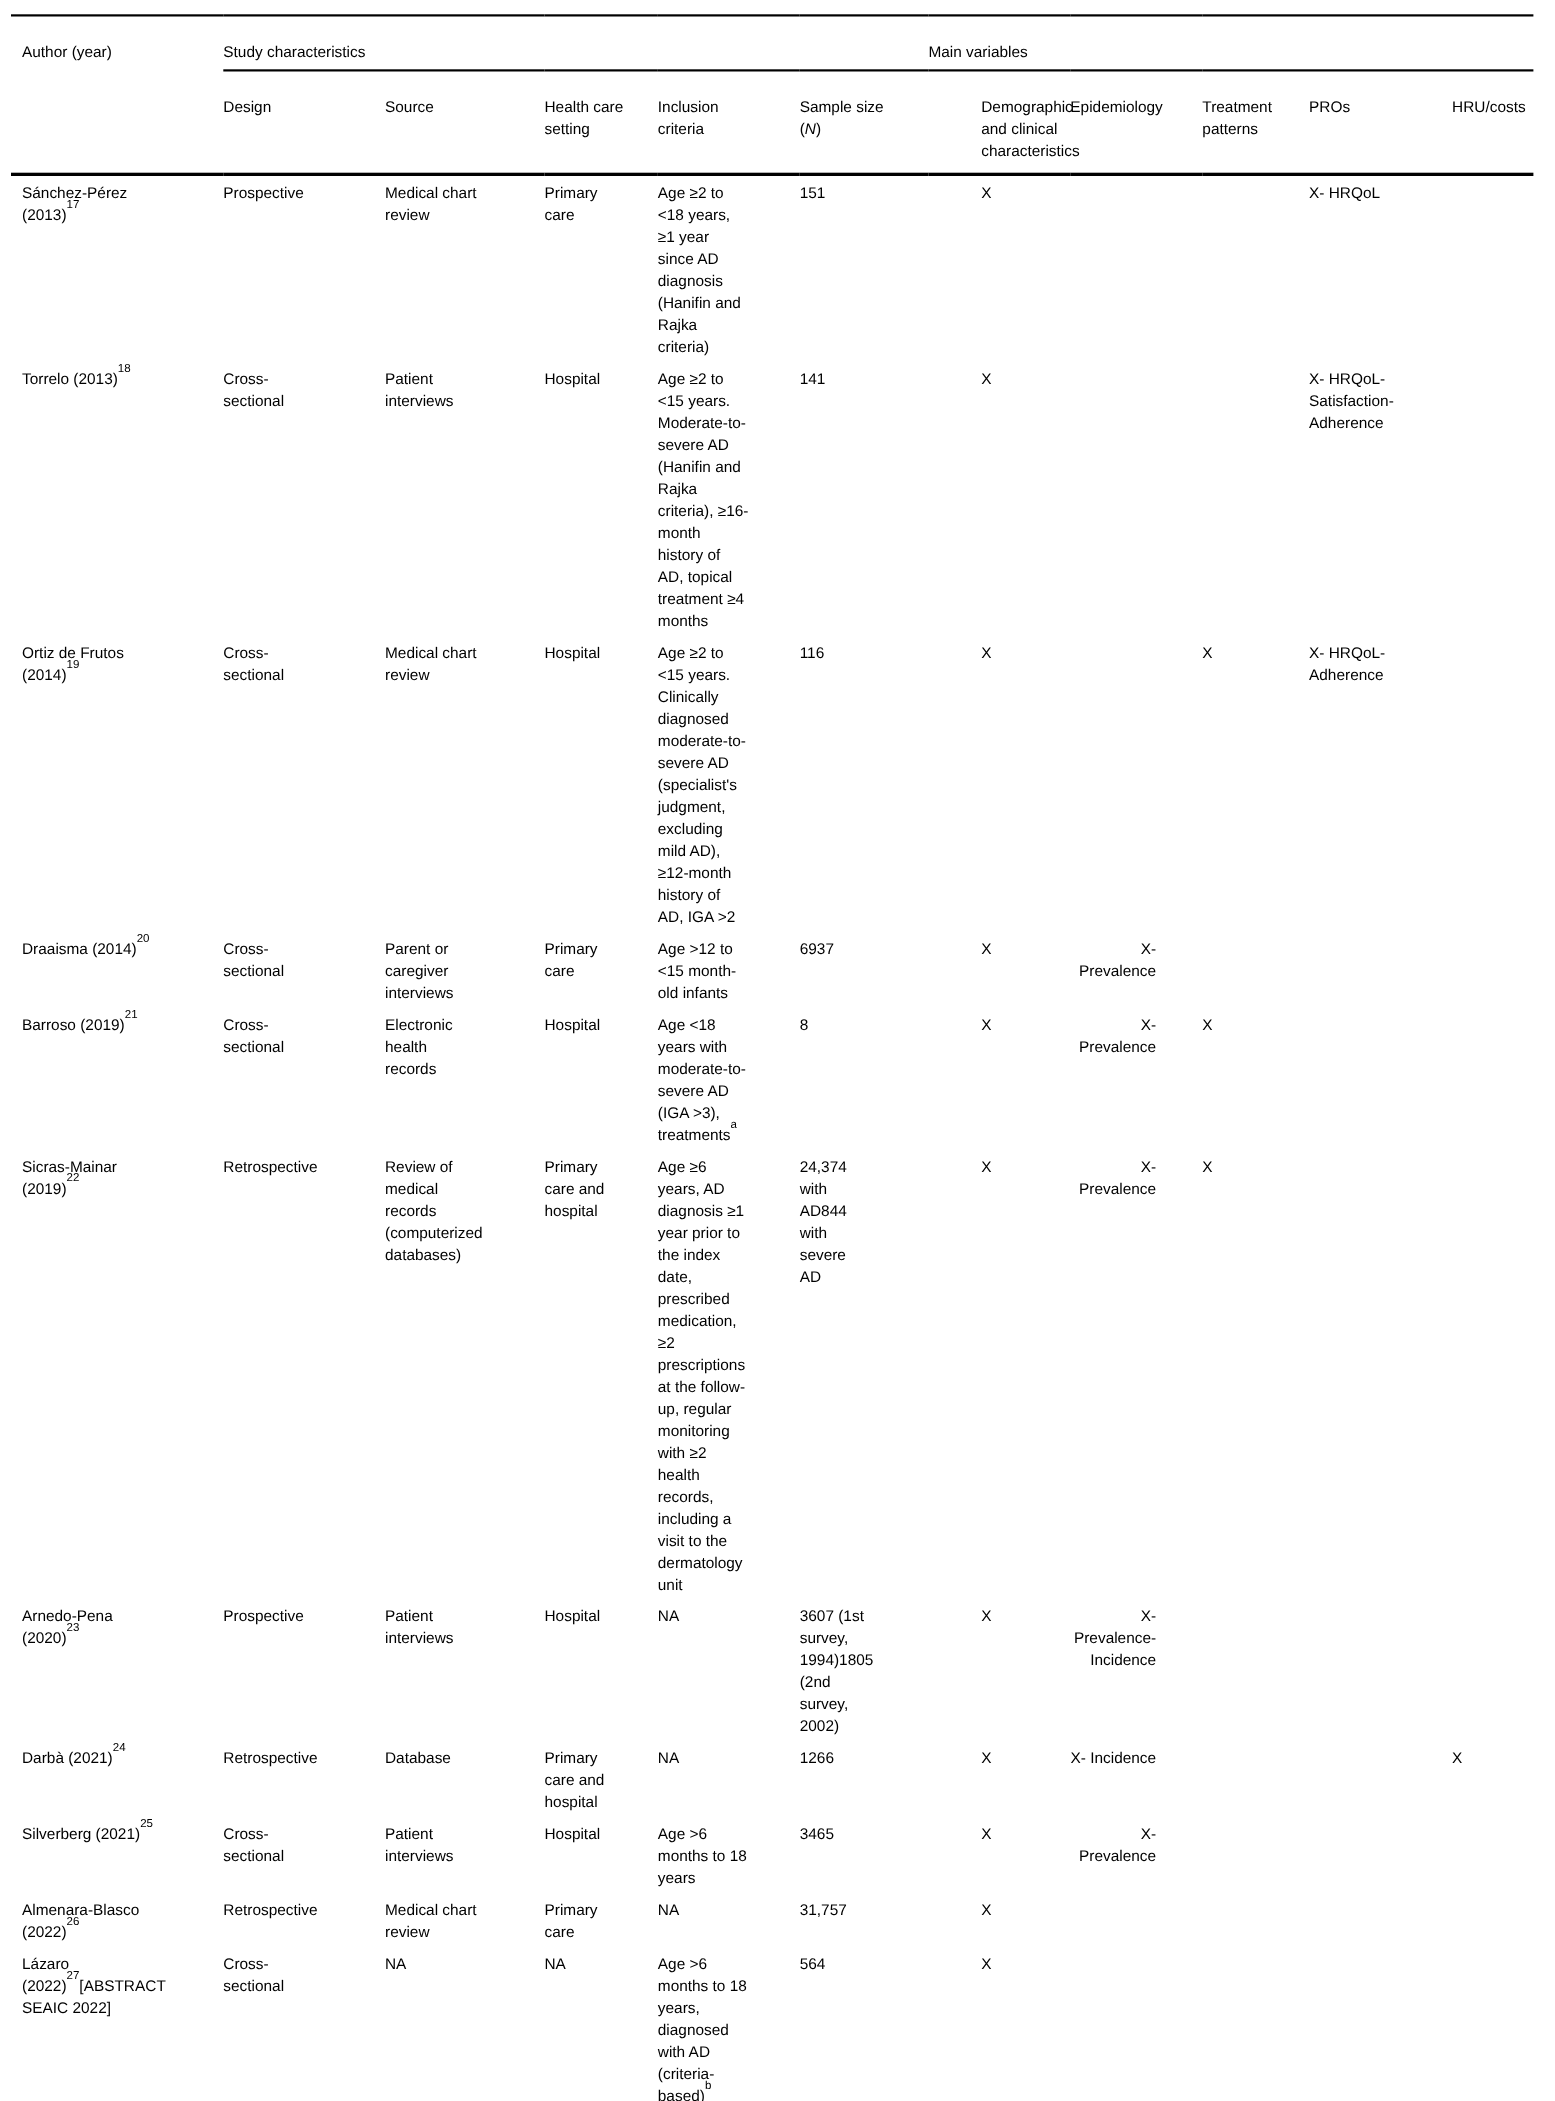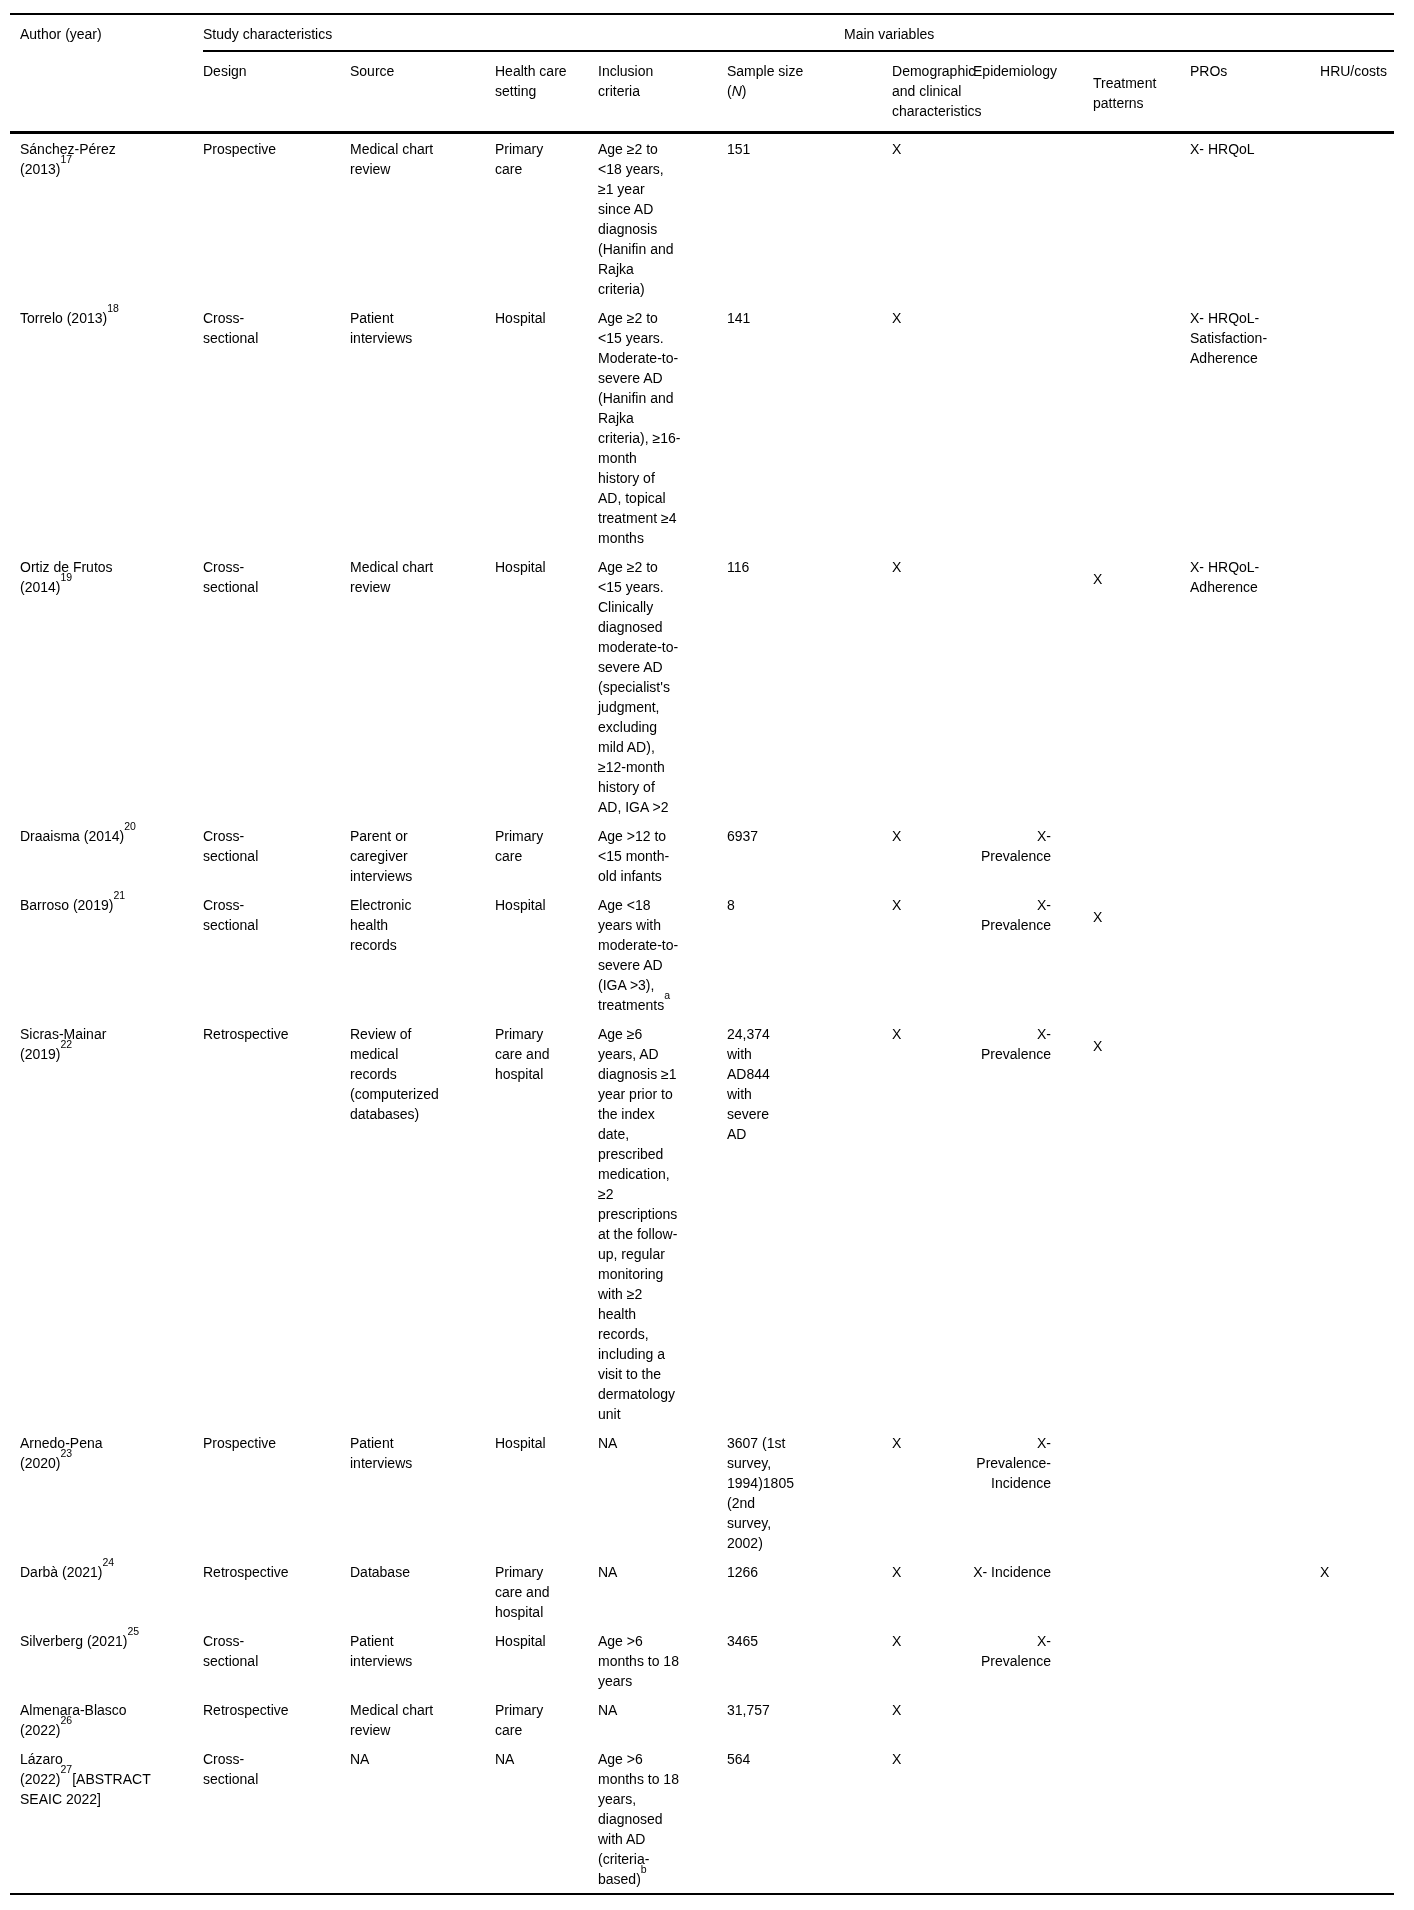--- a/index.html
+++ b/index.html
@@ -4,38 +4,38 @@
 <style>
   html,body{margin:0;padding:0;background:#fff;color:#000;
     font-family:"Liberation Sans","DejaVu Sans",sans-serif;
     font-size:14px;line-height:20px;}
   .page{width:1414px;}
   table{border-collapse:collapse;table-layout:fixed;width:1384px;
     margin:13px 0 18px 10px;
     border-top:2px solid #000;border-bottom:2px solid #000;}
   th,td{vertical-align:top;text-align:left;font-weight:normal;
     padding:5px 8px 4px 0;}
-  thead th{padding-top:9px;}
+  thead th{padding-top:22px;}
   .c-author{padding-left:10px;}
   .spanner{text-align:left;border-bottom:2px solid #000;
     padding-right:110px;padding-bottom:6px;}
   tr.colhead th{border-bottom:3px solid #000;padding-bottom:10px;}
   th.c-author{border-bottom:3px solid #000;}
   sup{font-size:10.5px;line-height:0;position:relative;top:-5px;}
   i{font-style:italic;}
   
   .w-author{max-width:132px;}
   .w-design{max-width:92px;}
   .w-source{max-width:88px;}
   .w-setting{max-width:75px;}
   .w-incl{max-width:83px;}
   .w-sample{max-width:64px;}
   .w-demo{max-width:100px;margin-left:48px;}
   .w-epi{max-width:78px;text-align:right;}
-  .w-treat{max-width:70px;margin-top:12px;}
+  .w-treat{max-width:70px;}
   .w-pros{max-width:82px;}
   .w-hru{max-width:70px;}
   .hw-sample{max-width:88px;}
 </style>
 </head>
 <body>
 
 <div class="page">
   <table>
     <colgroup>

